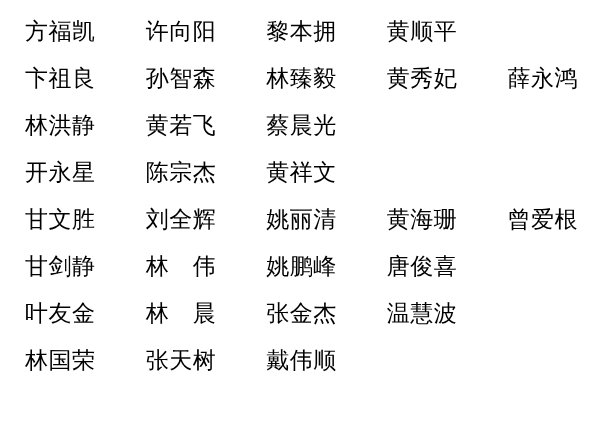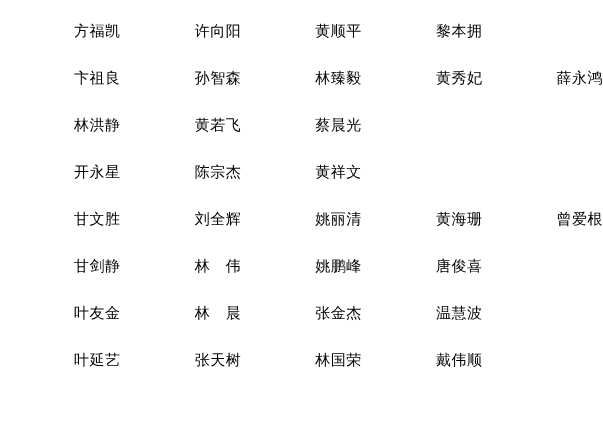--- a/index.html
+++ b/index.html
@@ -22,40 +22,40 @@
     flex-direction: column;
   }
   .name-row {
     display: flex;
     flex-direction: row;
     height: 47px;
     align-items: center;
   }
   .name-cell {
     flex: 0 0 20%;
-    text-align: right;
-    font-size: 15px;
+    text-align: center;
+    font-size: 23px;
     line-height: 47px;
     letter-spacing: 0.5px;
     white-space: pre;
     font-family: "DejaVu Sans", sans-serif;
   }
   .name-cell.empty {
     visibility: hidden;
   }
 </style>
 </head>
 <body>
 
 <div id="name-grid">
     <div class="name-row">
       <div class="name-cell">方福凯</div>
       <div class="name-cell">许向阳</div>
+      <div class="name-cell">黎本拥</div>
       <div class="name-cell">黄顺平</div>
-      <div class="name-cell">黎本拥</div>
     </div>
     <div class="name-row">
       <div class="name-cell">卞祖良</div>
       <div class="name-cell">孙智森</div>
       <div class="name-cell">林臻毅</div>
       <div class="name-cell">黄秀妃</div>
       <div class="name-cell">薛永鸿</div>
     </div>
     <div class="name-row">
       <div class="name-cell">林洪静</div>
@@ -81,19 +81,18 @@
       <div class="name-cell">唐俊喜</div>
       <div class="name-cell empty"></div>
     </div>
     <div class="name-row">
       <div class="name-cell">叶友金</div>
       <div class="name-cell">林　晨</div>
       <div class="name-cell">张金杰</div>
       <div class="name-cell">温慧波</div>
     </div>
     <div class="name-row">
-      <div class="name-cell">叶延艺</div>
+      <div class="name-cell">林国荣</div>
       <div class="name-cell">张天树</div>
-      <div class="name-cell">林国荣</div>
       <div class="name-cell">戴伟顺</div>
       <div class="name-cell empty"></div>
     </div>
   </div>
 
 </body></html>

